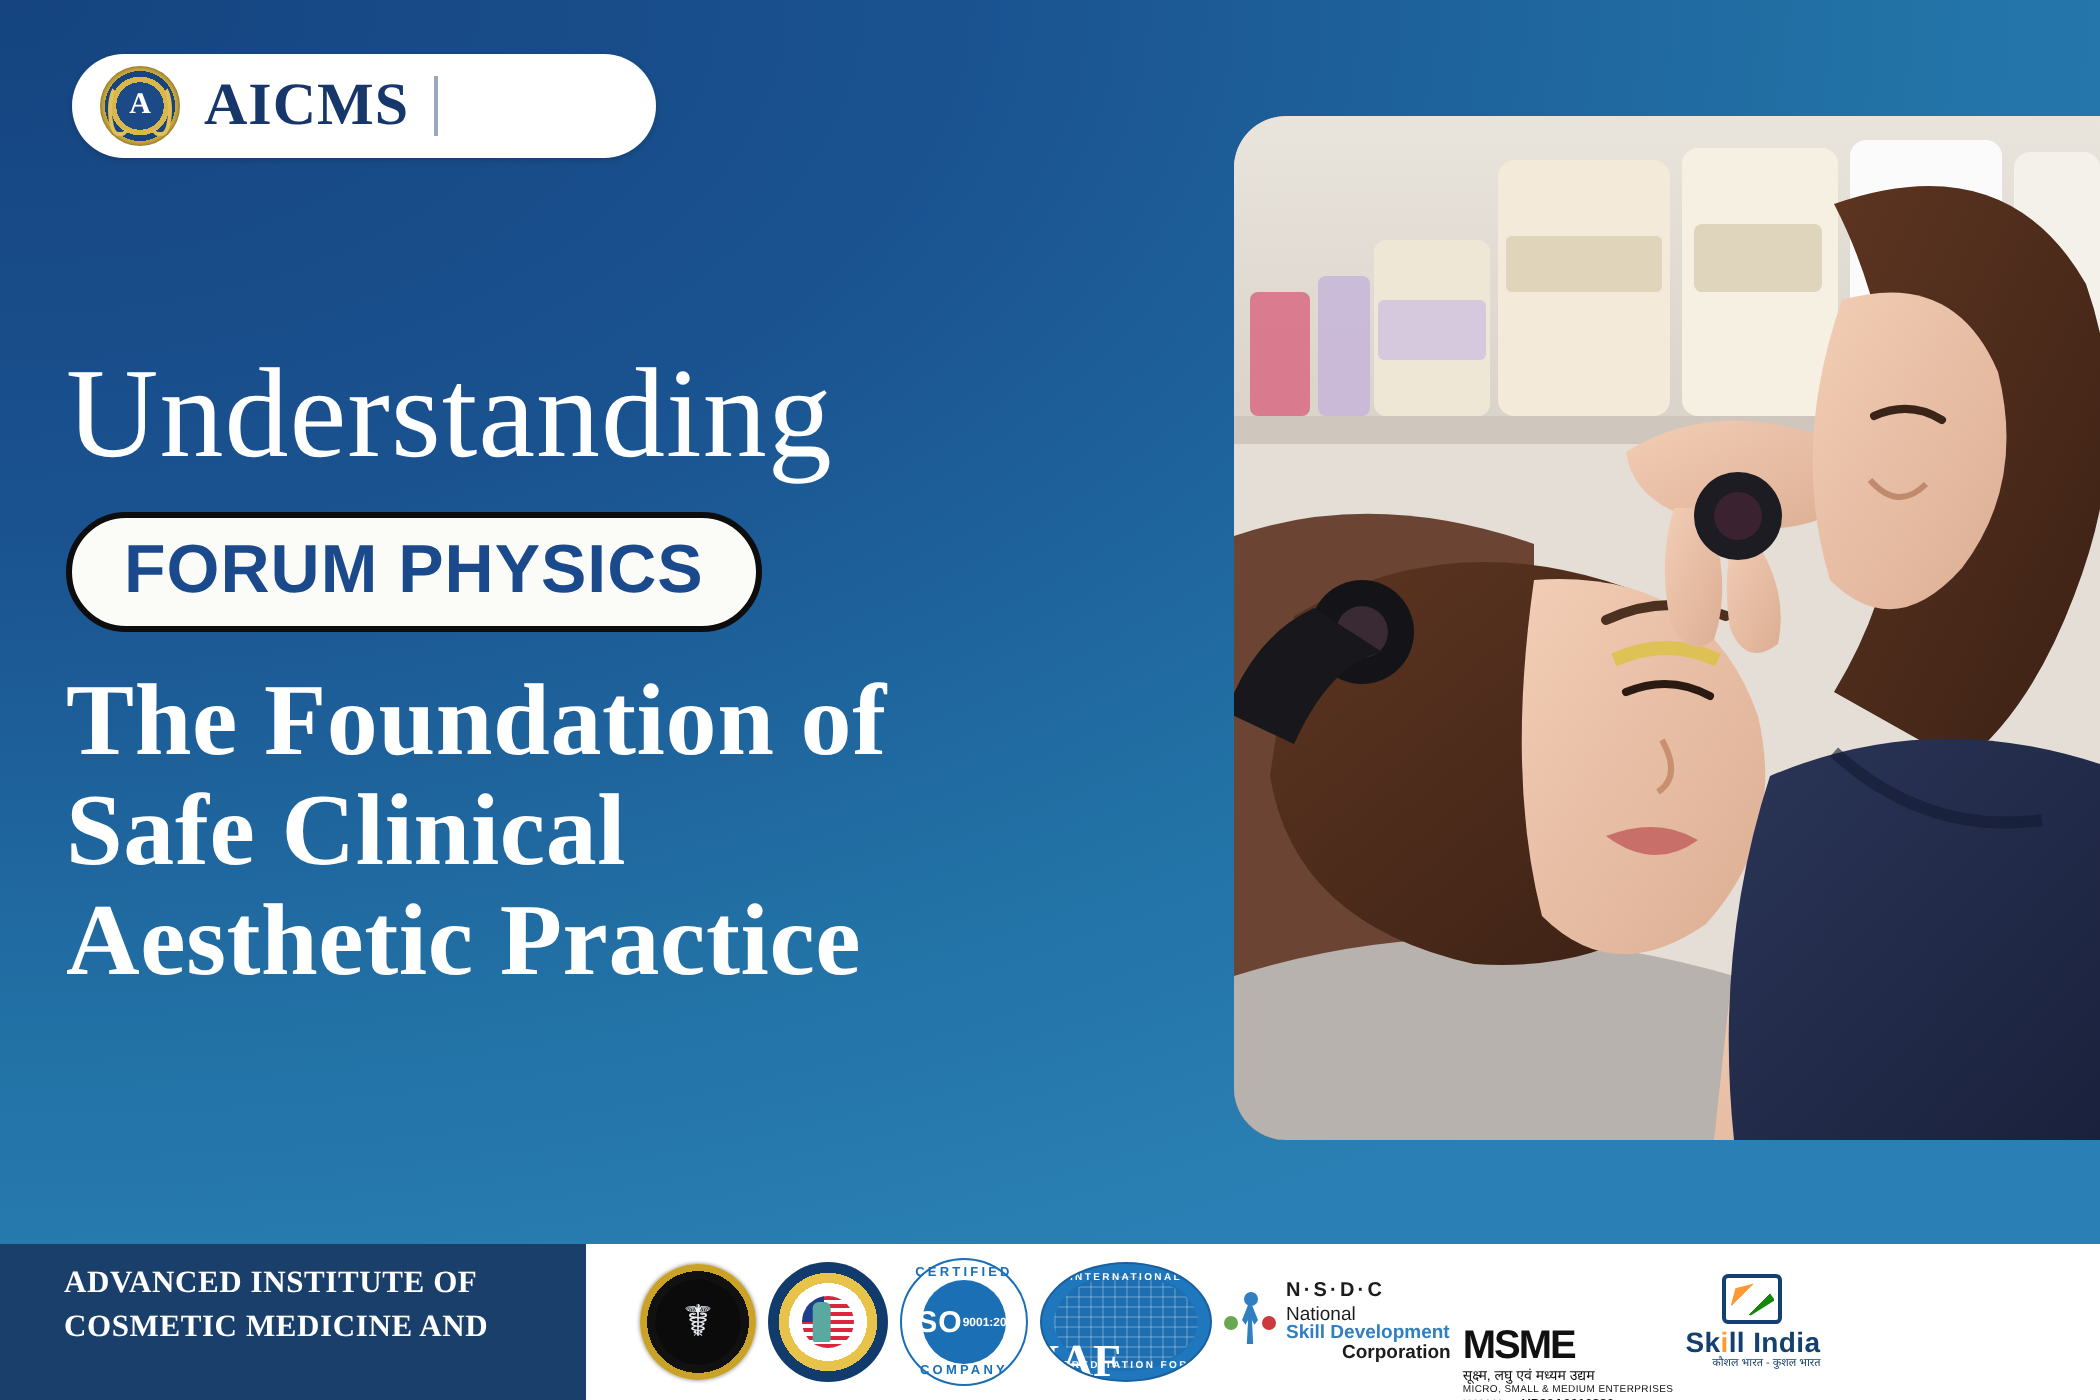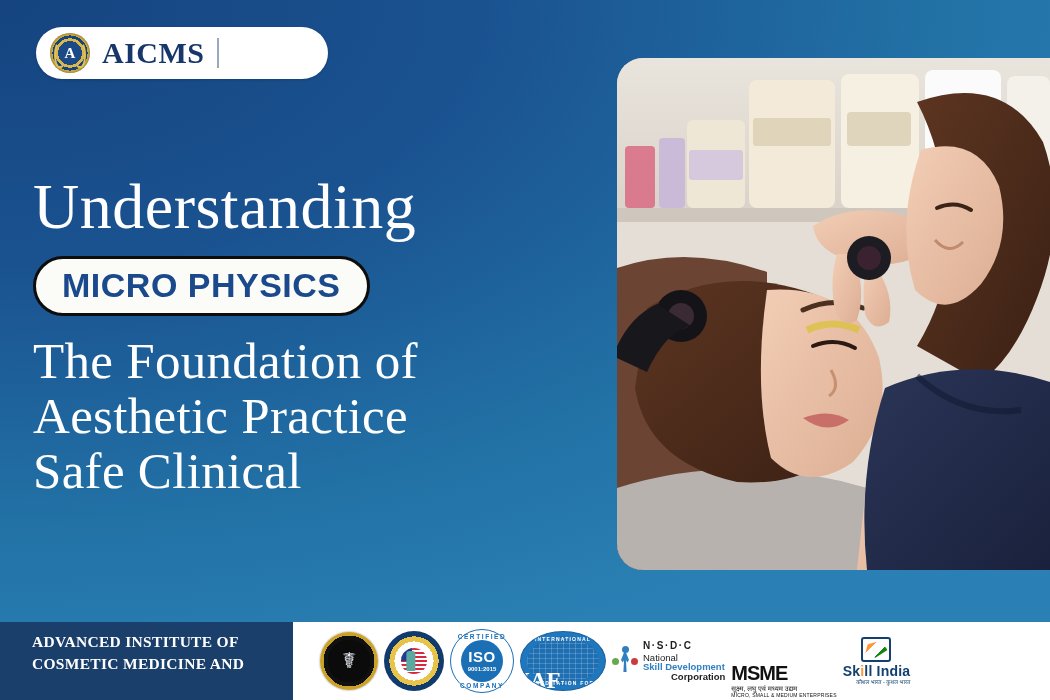--- a/index.html
+++ b/index.html
@@ -57,21 +57,21 @@
     margin-top:14px;display:inline-block;background:#fbfbf8;
     border:3px solid #0d0d0d;border-radius:30px;
     padding:9px 26px 11px 26px;
   }
   .pill-laser span{
     font-size:34px;font-weight:bold;color:#1b4a8c;letter-spacing:.5px;line-height:1;
     display:block;
   }
   .h-sub{
     font-family:"Liberation Serif", serif;color:#ffffff;
-    font-size:51px;line-height:55px;margin:18px 0 0 0;letter-spacing:.3px;
+    font-size:51px;line-height:55px;margin:18px 0 0 0;letter-spacing:.3px;font-weight:bold;
   }
   
   .photo{
     position:absolute;left:617px;top:58px;width:433px;height:512px;
     border-top-left-radius:26px;border-bottom-left-radius:26px;
     overflow:hidden;background:#d8c3b4;
   }
   .photo svg{display:block;width:100%;height:100%;}
   
   .footer{position:absolute;left:0;top:622px;width:1050px;height:94px;background:#ffffff;}
@@ -122,21 +122,21 @@
     width:9px;height:20px;background:#5aa9a0;border-radius:3px 3px 1px 1px;
   }
   
   .iso{
     width:62px;height:62px;border-radius:50%;position:relative;background:#ffffff;
     border:1.5px solid #1a6fb5;
   }
   .iso .disc{
     position:absolute;left:50%;top:50%;transform:translate(-50%,-50%);
     width:42px;height:42px;border-radius:50%;background:#1a6fb5;
-    display:flex;flex-direction:column;align-items:center;justify-content:center;
+    display:flex;align-items:center;justify-content:center;
   }
   .iso .disc .iso-t{color:#fff;font-weight:bold;font-size:15px;line-height:15px;letter-spacing:.5px;}
   .iso .disc .iso-y{color:#fff;font-weight:bold;font-size:6px;line-height:8px;margin-top:1px;}
   .iso .arc-top,.iso .arc-bot{
     position:absolute;left:0;right:0;text-align:center;color:#1a6fb5;
     font-size:6.5px;font-weight:bold;letter-spacing:1.6px;
   }
   .iso .arc-top{top:3px;}
   .iso .arc-bot{bottom:3px;}
   
@@ -218,26 +218,26 @@
       <div class="laurel-r"></div>
       <div class="seal-letter">A</div>
     </div>
     <div class="logo-word">AICMS</div>
     <div class="logo-div"></div>
   </div>
 
   <div class="headline">
     <div class="h-under">Understanding</div>
     <div class="pill-laser">
-      <span>MICRO PHYSICS</span>
+      <span>FORUM PHYSICS</span>
     </div>
     <div class="h-sub">
       <div>The Foundation of</div>
+      <div>Safe Clinical</div>
       <div>Aesthetic Practice</div>
-      <div>Safe Clinical</div>
     </div>
   </div>
 
   <div class="photo">
     <svg viewBox="0 0 433 512" preserveAspectRatio="xMidYMid slice">
       <defs>
         <linearGradient id="shelfG" x1="0" y1="0" x2="0" y2="1">
           <stop offset="0%" stop-color="#e9e4dc"></stop>
             <stop offset="100%" stop-color="#d6cfc6"></stop>
         </linearGradient>

